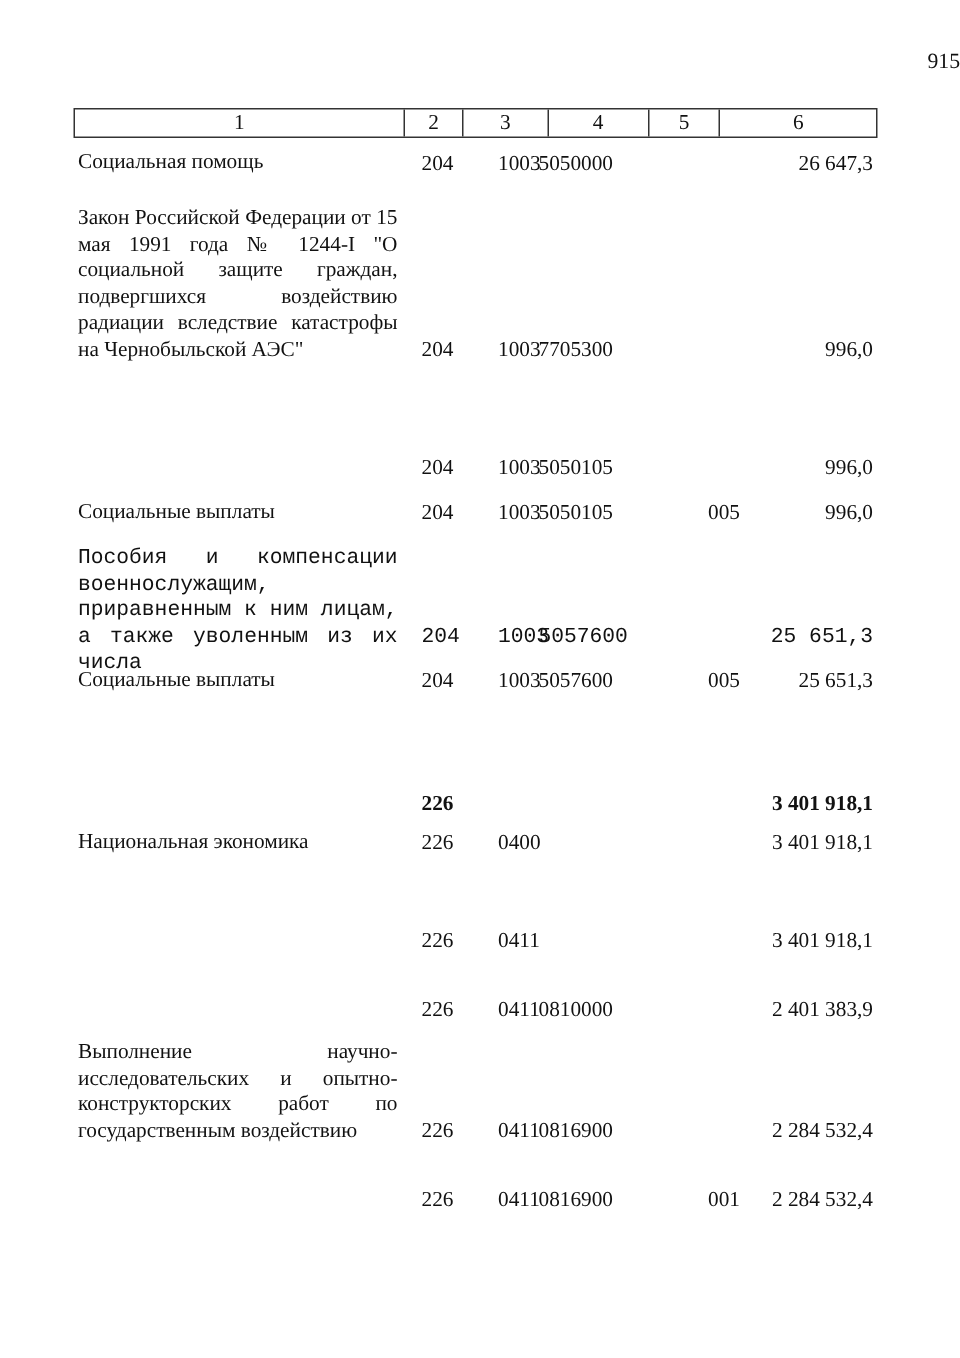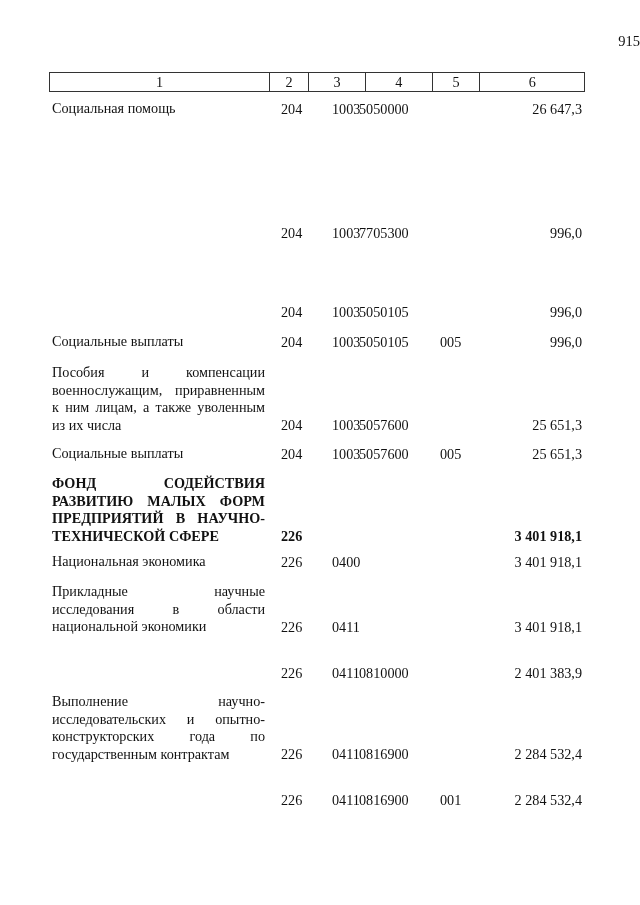--- a/index.html
+++ b/index.html
@@ -30,21 +30,21 @@
     position: absolute; left: 0; top: 0; width: 213px;
     text-align: justify; text-align-last: left; line-height: 17.5px;
   }
   .row .desc.single { text-align: center; }
   .row .c {
     position: absolute; bottom: 0; line-height: 17.5px; white-space: nowrap;
   }
   .c2 { left: 229px; }
   .c3 { left: 280px; }
   .c4 { left: 307px; }
-  .c5 { left: 388px; }
+  .c5 { left: 420px; }
   .c6 { right: 0; text-align: left; }
   .bold { font-weight: bold; }
 </style>
 </head>
 <body>
 
 <div class="page-number">915</div>
 
 <div class="header-table">
   <div class="hc hc1">1</div>
@@ -58,20 +58,21 @@
 <div class="row" style="top:100px;height:18px;">
   <div class="desc single">Социальная помощь</div>
   <div class="c c2">204</div>
   <div class="c c3">1003</div>
   <div class="c c4">5050000</div>
   <div class="c c5"></div>
   <div class="c c6">26 647,3</div>
 </div>
 
 <div class="row" style="top:137px;height:105px;">
+  <div class="desc">Закон Российской Федерации от 15 мая 1991 года № 1244-I "О социальной защите граждан, подвергшихся воздействию радиации вследствие катастрофы на Чернобыльской АЭС"</div>
   <div class="c c2">204</div>
   <div class="c c3">1003</div>
   <div class="c c4">7705300</div>
   <div class="c c5"></div>
   <div class="c c6">996,0</div>
 </div>
 
 <div class="row" style="top:251px;height:70px;">
   <div class="c c2">204</div>
   <div class="c c3">1003</div>
@@ -82,75 +83,73 @@
 
 <div class="row" style="top:333px;height:18px;">
   <div class="desc single">Социальные выплаты</div>
   <div class="c c2">204</div>
   <div class="c c3">1003</div>
   <div class="c c4">5050105</div>
   <div class="c c5">005</div>
   <div class="c c6">996,0</div>
 </div>
 
-<div class="row" style="top:364px;height:70px;">
+<div class="row" style="top:364px;height:70px;font-family:Liberation Mono, monospace;">
   <div class="desc">Пособия и компенсации военнослужащим, приравненным к ним лицам, а также уволенным из их числа</div>
   <div class="c c2">204</div>
   <div class="c c3">1003</div>
   <div class="c c4">5057600</div>
   <div class="c c5"></div>
   <div class="c c6">25 651,3</div>
 </div>
 
 <div class="row" style="top:445px;height:18px;">
   <div class="desc single">Социальные выплаты</div>
   <div class="c c2">204</div>
   <div class="c c3">1003</div>
   <div class="c c4">5057600</div>
   <div class="c c5">005</div>
   <div class="c c6">25 651,3</div>
 </div>
 
 <div class="row bold" style="top:475px;height:70px;">
-  <div class="desc">ФОНД СОДЕЙСТВИЯ РАЗВИТИЮ МАЛЫХ ФОРМ ПРЕДПРИЯТИЙ В НАУЧНО-ТЕХНИЧЕСКОЙ СФЕРЕ</div>
   <div class="c c2">226</div>
   <div class="c c3"></div>
   <div class="c c4"></div>
   <div class="c c5"></div>
   <div class="c c6">3 401 918,1</div>
 </div>
 
 <div class="row" style="top:553px;height:18px;">
   <div class="desc single">Национальная экономика</div>
   <div class="c c2">226</div>
   <div class="c c3">0400</div>
   <div class="c c4"></div>
   <div class="c c5"></div>
   <div class="c c6">3 401 918,1</div>
 </div>
 
 <div class="row" style="top:583px;height:53px;">
-  <div class="desc">Прикладные научные исследования в области национальной экономики</div>
   <div class="c c2">226</div>
   <div class="c c3">0411</div>
   <div class="c c4"></div>
   <div class="c c5"></div>
   <div class="c c6">3 401 918,1</div>
 </div>
 
 <div class="row" style="top:647px;height:35px;">
   <div class="c c2">226</div>
   <div class="c c3">0411</div>
   <div class="c c4">0810000</div>
   <div class="c c5"></div>
   <div class="c c6">2 401 383,9</div>
 </div>
 
 <div class="row" style="top:693px;height:70px;">
-  <div class="desc">Выполнение научно-исследовательских и опытно-конструкторских года по государственным контрактам</div>
+  <div class="desc">Выполнение научно-исследовательских и опытно-конструкторских работ по государственным воздействию</div>
   <div class="c c2">226</div>
   <div class="c c3">0411</div>
   <div class="c c4">0816900</div>
   <div class="c c5"></div>
   <div class="c c6">2 284 532,4</div>
 </div>
 
 <div class="row" style="top:774px;height:35px;">
   <div class="c c2">226</div>
   <div class="c c3">0411</div>

